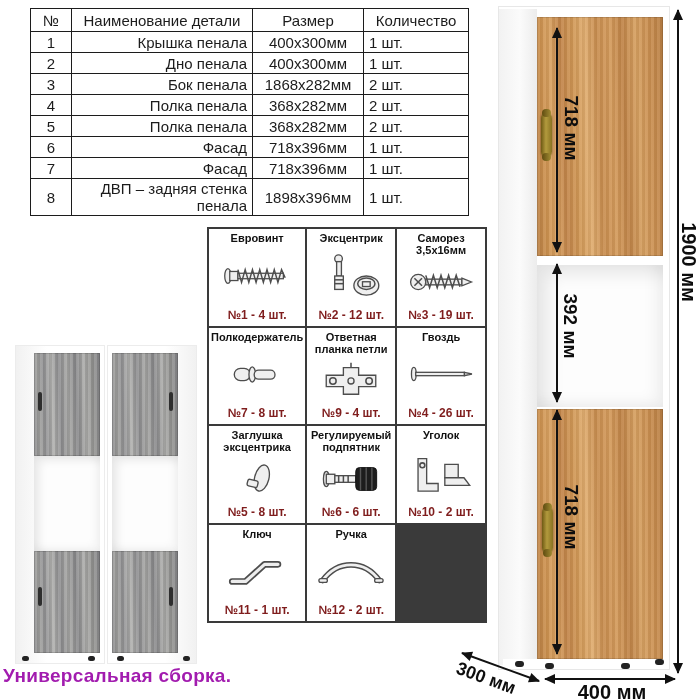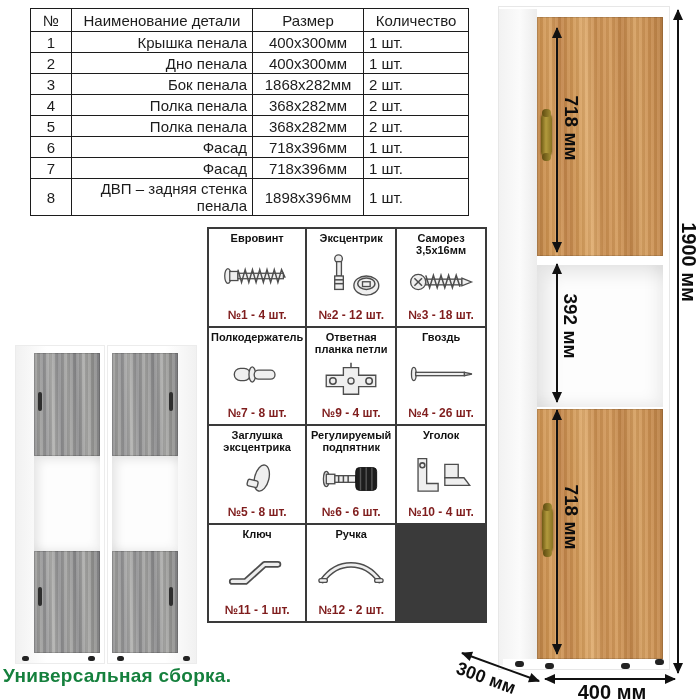--- a/index.html
+++ b/index.html
@@ -96,21 +96,21 @@
   .dim-h{position:absolute;height:2px;background:#111;}
   .dim-h::before,.dim-h::after{content:"";position:absolute;top:-4px;width:0;height:0;
     border-top:5px solid transparent;border-bottom:5px solid transparent;}
   .dim-h::before{left:-1px;border-right:11px solid #111;}
   .dim-h::after{right:-1px;border-left:11px solid #111;}
   .dim-label{position:absolute;width:120px;text-align:center;font-weight:bold;color:#0d0d0d;
     white-space:nowrap;line-height:24px;}
   .rot90{transform:rotate(90deg);}
   
   #note{position:absolute;left:3px;top:665px;font-size:19px;font-weight:bold;
-    letter-spacing:.3px;color:#15803d;}
+    letter-spacing:.3px;color:#a21caf;}
 </style>
 </head>
 <body>
 
 <table id="parts-table">
   <tbody>
       <tr>
     <th class="col-num">№</th>
     <th class="col-name">Наименование детали</th>
     <th class="col-size">Размер</th>
@@ -204,21 +204,21 @@
     <div class="hw-art">
       <svg width="78" height="38" viewBox="0 0 80 40">
         <circle class="fl" cx="16" cy="20" r="8"></circle>
         <line class="ln" x1="12" y1="16" x2="20" y2="24"></line>
           <line class="ln" x1="20" y1="16" x2="12" y2="24"></line>
         <rect class="fl" x="24" y="17" width="38" height="6"></rect>
         <polyline class="ln" points="24,13 28,26 32,13 36,26 40,13 44,26 48,13 52,26 56,13 60,25"></polyline>
         <polygon class="fl" points="62,16 72,20 62,24"></polygon>
       </svg>
     </div>
-    <div class="hw-count">№3 - 18 шт.</div>
+    <div class="hw-count">№3 - 19 шт.</div>
   </div>
 
   <div class="hw-cell">
     <div class="hw-title">Полкодержатель</div>
     <div class="hw-art">
       <svg width="78" height="36" viewBox="0 0 80 38">
         <rect class="fl" x="16" y="13" width="17" height="13" rx="6.5"></rect>
         <ellipse class="fl" cx="35" cy="19.5" rx="3.5" ry="8"></ellipse>
         <rect class="fl" x="37" y="15" width="22" height="9.5" rx="4.7"></rect>
       </svg>
@@ -286,21 +286,21 @@
   <div class="hw-cell">
     <div class="hw-title">Уголок</div>
     <div class="hw-art">
       <svg width="78" height="44" viewBox="0 0 80 46">
         <path class="fl" d="M16,8 h9 v26 h12 v8 h-21 z"></path>
         <circle class="ln" cx="20.5" cy="15" r="2.6"></circle>
         <path class="fl" d="M44,14 h14 v14 h-14 z"></path>
         <path class="fl" d="M44,28 h20 l6,8 h-26 z"></path>
       </svg>
     </div>
-    <div class="hw-count">№10 - 4 шт.</div>
+    <div class="hw-count">№10 - 2 шт.</div>
   </div>
 
   <div class="hw-cell">
     <div class="hw-title">Ключ</div>
     <div class="hw-art">
       <svg width="78" height="40" viewBox="0 0 80 42">
         <path d="M14,32 h14 l20,-18 h14" fill="none" stroke="#4d4d4d" stroke-width="7" stroke-linecap="round" stroke-linejoin="round"></path>
         <path d="M14,32 h14 l20,-18 h14" fill="none" stroke="#ededed" stroke-width="3.4" stroke-linecap="round" stroke-linejoin="round"></path>
       </svg>
     </div>

